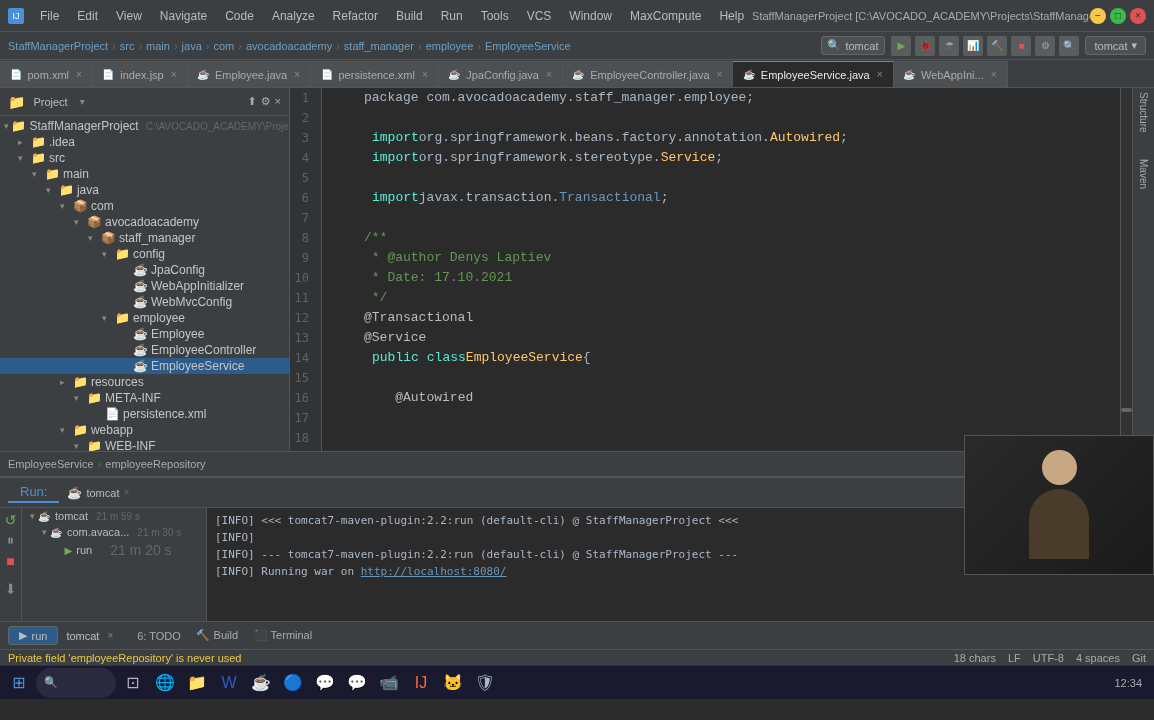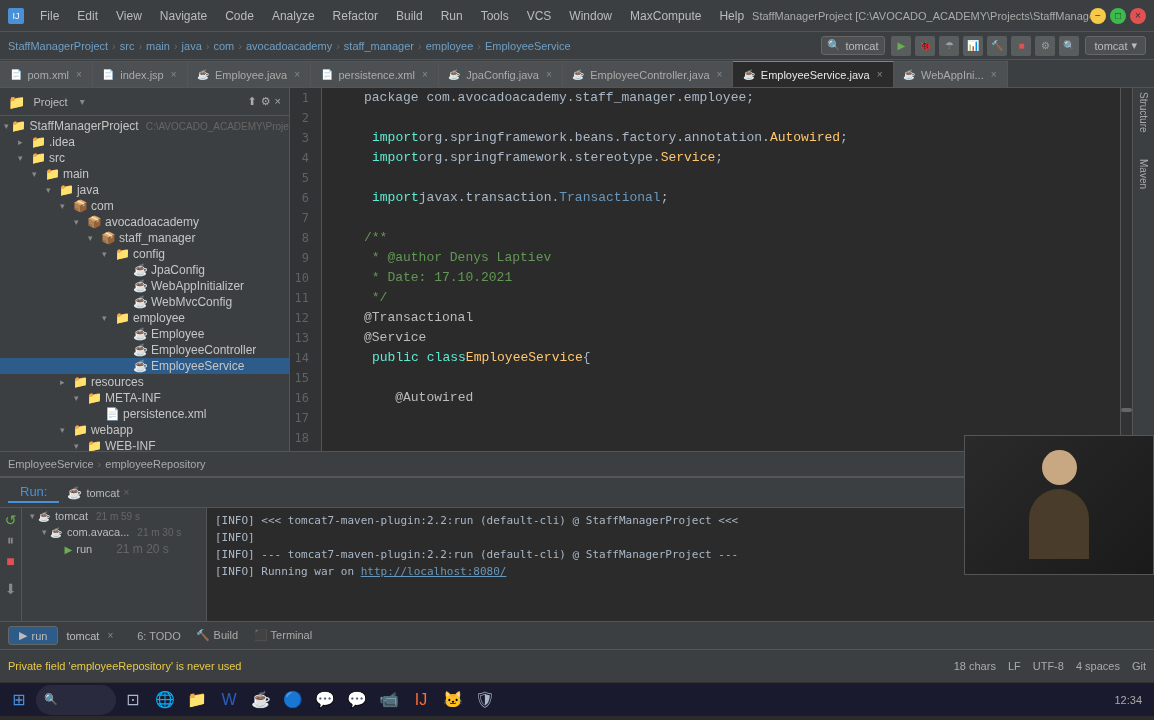--- a/index.html
+++ b/index.html
@@ -257,21 +257,21 @@
       flex-direction: column;
       align-items: center;
       padding-top: 4px;
       gap: 4px;
     }
     #run-controls .rc-icon { font-size: 14px; color: #888; cursor: pointer; }
     #run-controls .rc-icon.green { color: #6aaf4f; }
 
     
     #status-bar {
-      height: 33px;
+      height: 16px;
       background: #3c3f41;
       display: flex;
       align-items: center;
       padding: 0 8px;
       font-size: 11px;
       color: #aaa;
       border-top: 1px solid #555;
       gap: 4px;
     }
     #status-bar .status-left { flex: 1; color: #e8ca45; }
@@ -736,21 +736,21 @@
         <span style="font-size:9px; color:#888;">▾</span>
         <span style="font-size:10px;">☕</span>
         <span>com.avaca...</span>
         <span style="color:#666; font-size:10px; margin-left:4px;">21 m 30 s</span>
       </div>
 
       <div class="rs-item" style="padding-left:34px;">
         <span style="font-size:9px; color:#888; visibility:hidden;">▾</span>
         <span style="font-size:10px; color:#6aaf4f;">▶</span>
         <span>run</span>
-        <span style="color:#666; font-size:12px; margin-left:20px;">21 m 20 s</span>
+        <span style="color:#666; font-size:14px; margin-left:14px;">21 m 20 s</span>
       </div>
     </div>
 
     <div id="run-output">
       <div class="out-line">[INFO] &lt;&lt;&lt; tomcat7-maven-plugin:2.2:run (default-cli) @ StaffManagerProject &lt;&lt;&lt;</div>
       <div class="out-line">[INFO]</div>
       <div class="out-line">[INFO] --- tomcat7-maven-plugin:2.2:run (default-cli) @ StaffManagerProject ---</div>
       <div class="out-line">[INFO] Running war on <span class="link">http://localhost:8080/</span></div>
     </div>
   </div>

